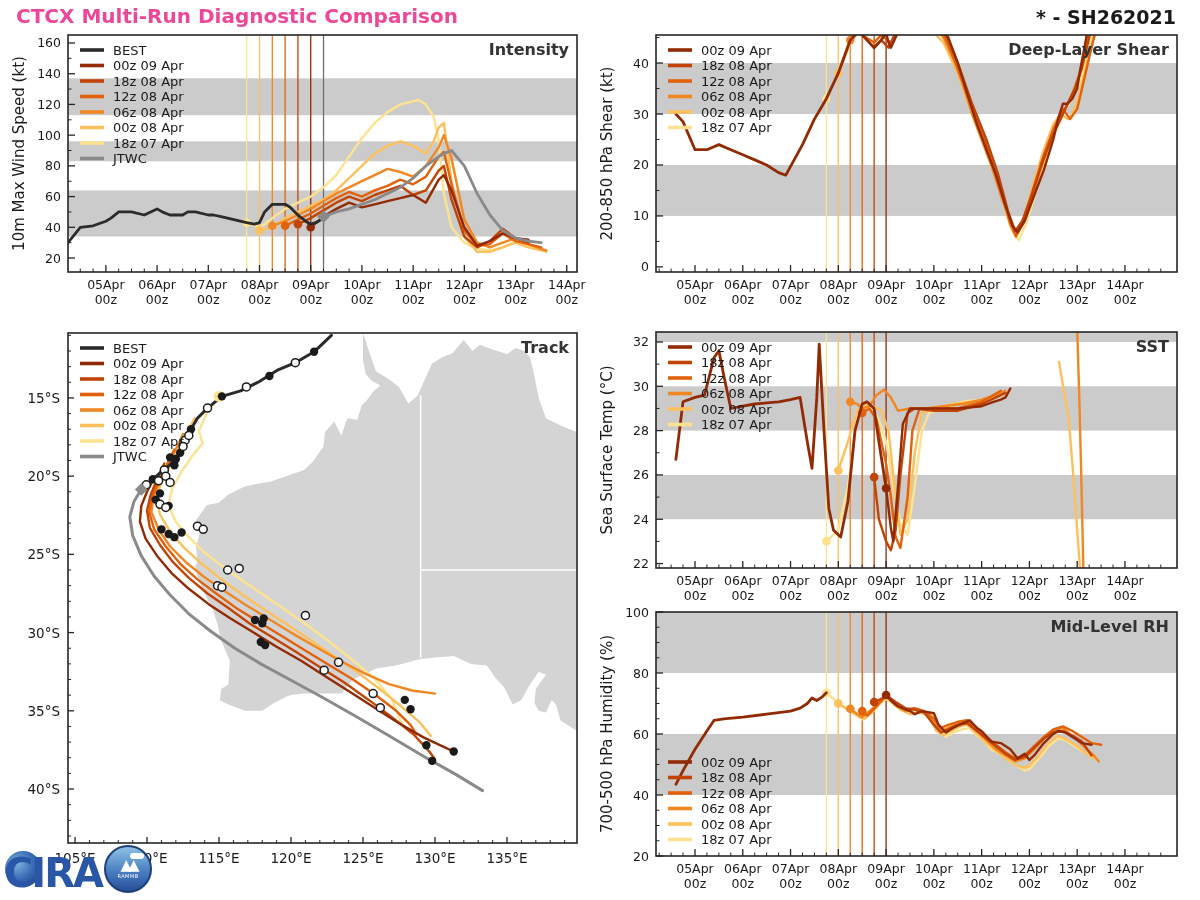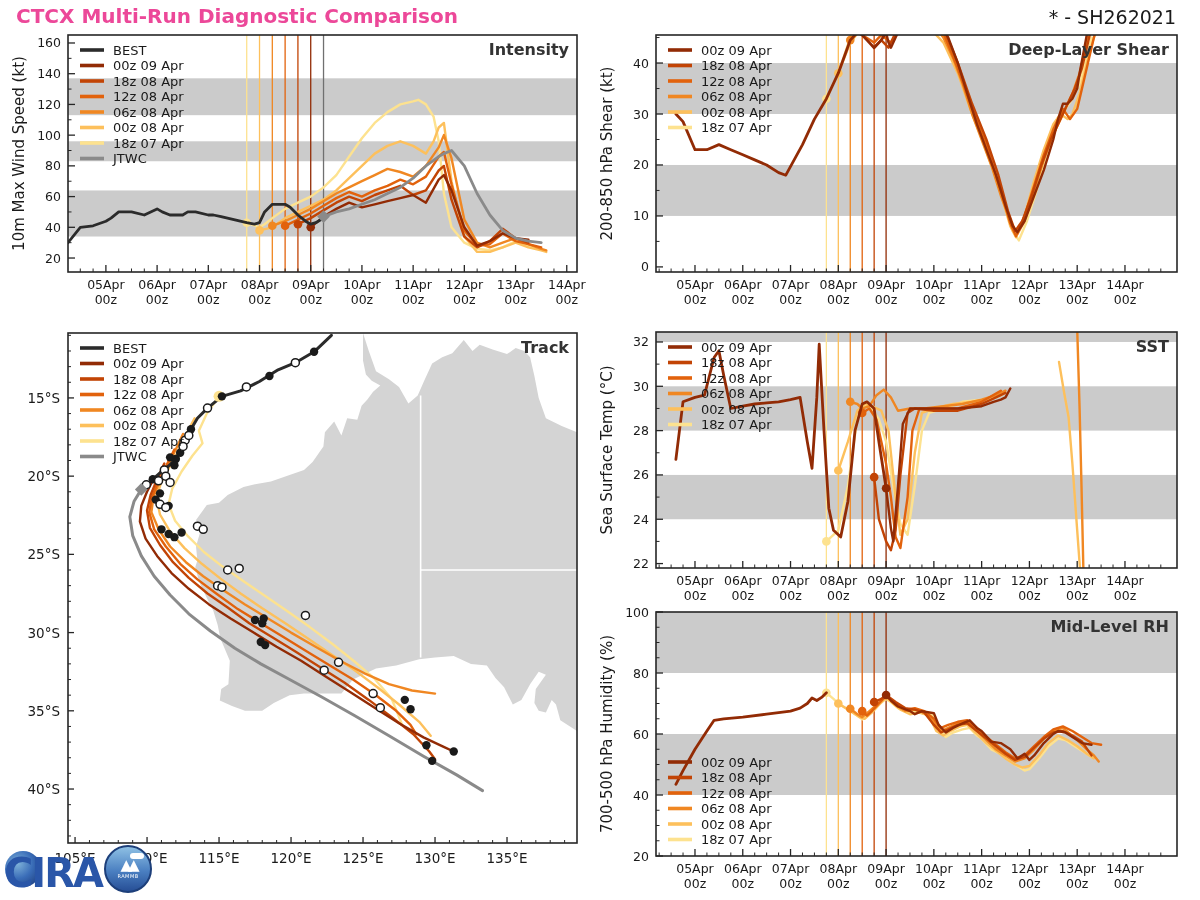--- a/index.html
+++ b/index.html
@@ -1,18 +1,18 @@
 <!DOCTYPE html>
 <html><head>
 <meta charset="utf-8">
 <style>
   html,body{margin:0;padding:0;background:#fff;}
   body{width:1200px;height:900px;position:relative;font-family:"DejaVu Sans","Liberation Sans",sans-serif;overflow:hidden;}
   .hdr-title{position:absolute;left:16px;top:4px;font-size:20px;font-weight:bold;color:#ec4899;}
-  .hdr-storm{position:absolute;right:24px;top:6px;font-size:19px;font-weight:normal;color:#1a1a1a;}
+  .hdr-storm{position:absolute;right:24px;top:6px;font-size:19px;font-weight:bold;color:#1a1a1a;}
   #chart{position:absolute;left:0;top:0;}
   .logo-wrap{position:absolute;left:4px;top:845px;display:flex;align-items:flex-end;z-index:5;}
   .cira-text{font-size:40px;font-weight:bold;color:#2a56a8;letter-spacing:-2px;line-height:1;position:relative;z-index:2;}
   .globe{position:absolute;left:1px;top:6px;width:36px;height:36px;border-radius:50%;
          background:radial-gradient(circle at 35% 35%, #7fb2d9 0%, #3a6db8 45%, #16306e 100%);z-index:1;}
   .rammb-badge{width:44px;height:44px;border-radius:50%;margin-left:2px;position:relative;z-index:2;
          background:linear-gradient(180deg,#8ec0e4 0%, #4a7fc1 55%, #274f96 100%);border:2px solid #1d3f7a;
          display:flex;flex-direction:column;align-items:center;justify-content:center;overflow:hidden;}
   .rammb-mtn{color:#ffffff;font-size:15px;line-height:10px;letter-spacing:-4px;}
   .rammb-cloud{position:absolute;top:6px;right:6px;width:14px;height:6px;border-radius:6px;background:#fff;}

